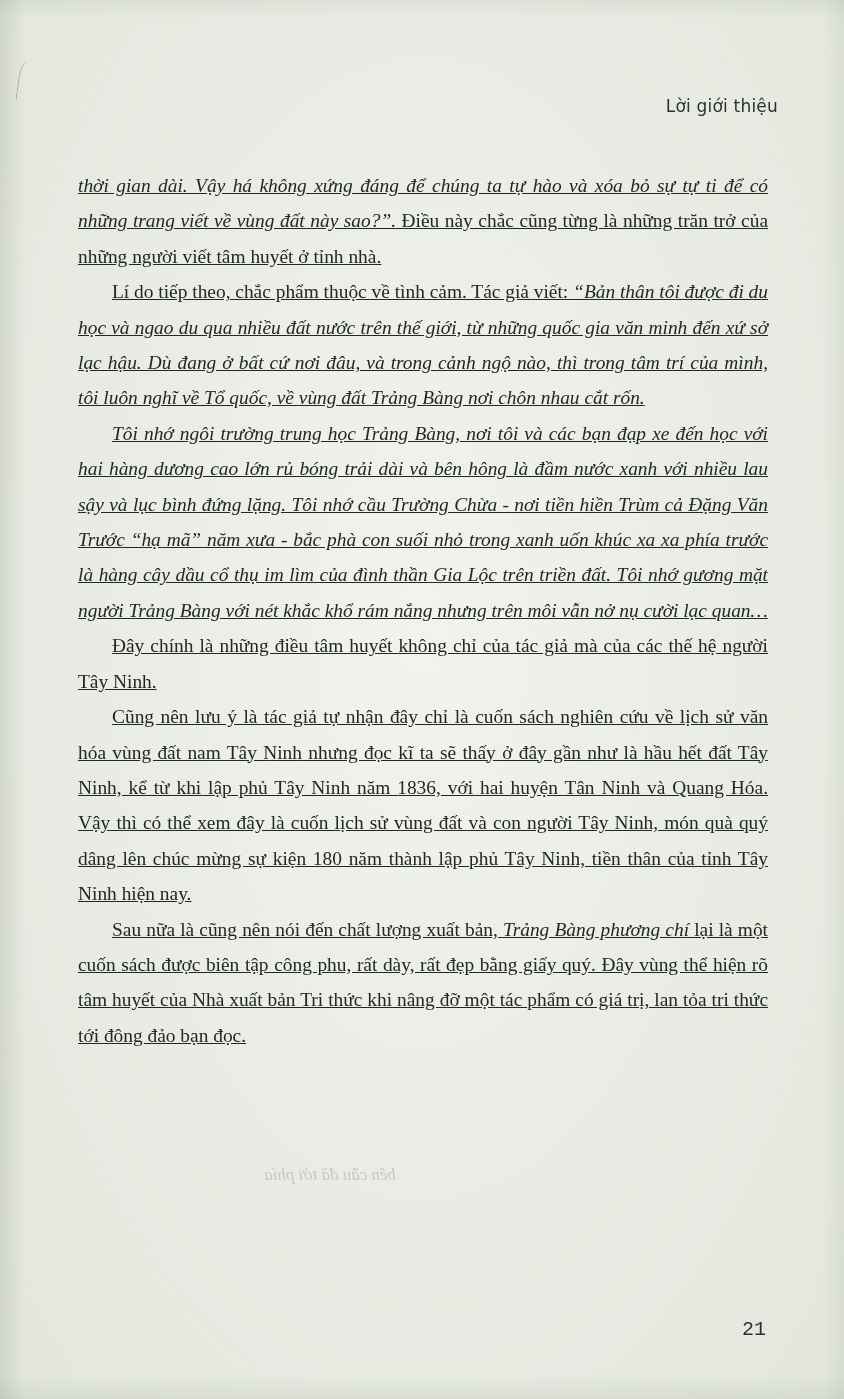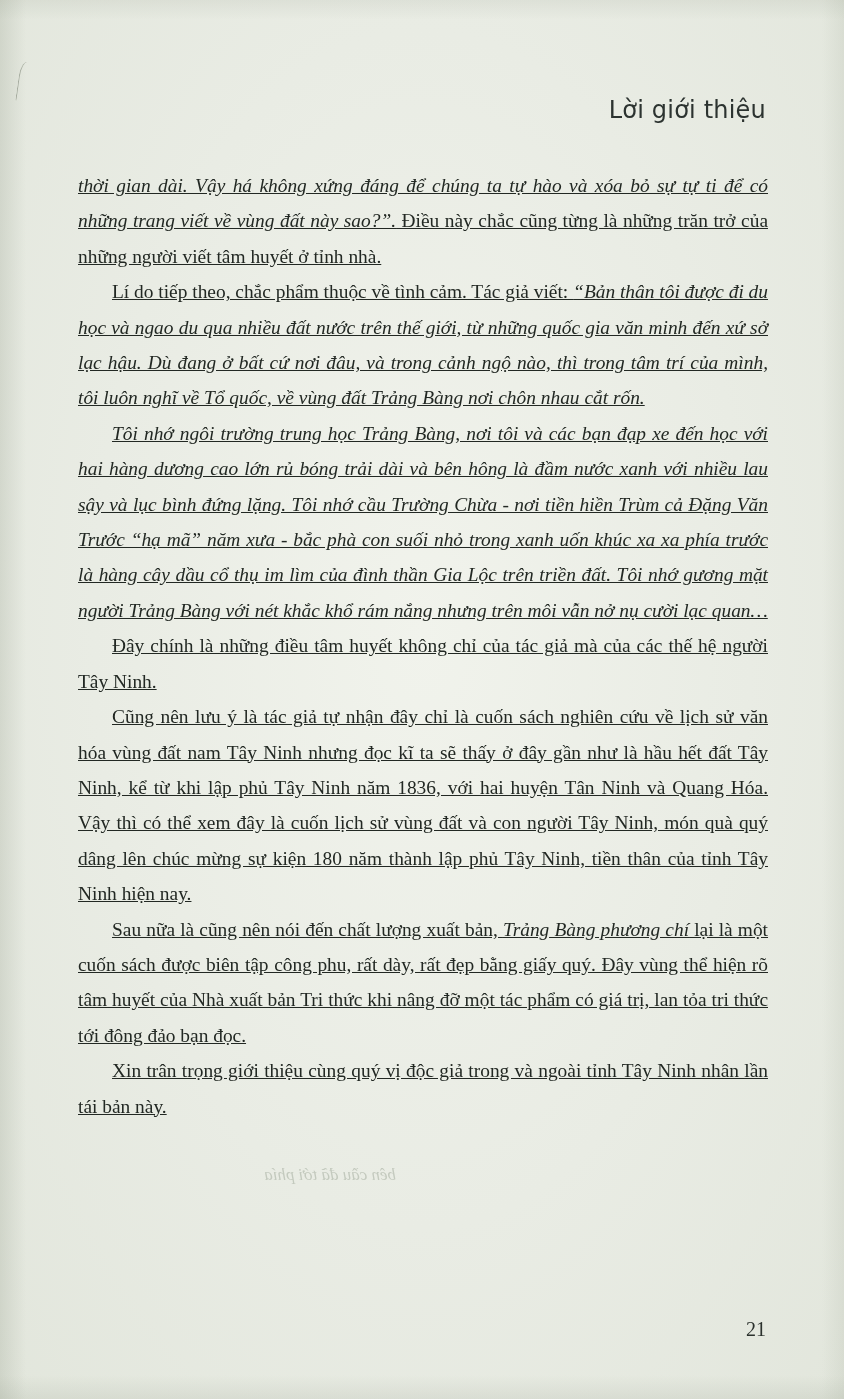--- a/index.html
+++ b/index.html
@@ -37,24 +37,24 @@
   .content {
     position: absolute;
     left: 0;
     top: 0;
     width: 844px;
     height: 1399px;
   }
 
   .running-head {
     position: absolute;
-    right: 78px;
+    right: 66px;
     top: 96px;
     font-family: "DejaVu Sans", sans-serif;
-    font-size: 24px;
+    font-size: 17px;
     color: #2c3330;
     letter-spacing: 0.2px;
     margin-left: 16px;
   }
 
   .body-text {
     position: absolute;
     left: 78px;
     top: 168px;
     width: 690px;
@@ -73,21 +73,21 @@
     text-indent: 34px;
   }
   .body-text .it {
     font-style: italic;
   }
 
   .folio {
     position: absolute;
     right: 78px;
     top: 1318px;
-    font-family: Liberation Serif, serif;
+    font-family: Liberation Mono, monospace;
     font-size: 20px;
     color: #2b312d;
   }
 
   
   .edge-mark {
     position: absolute;
     left: 18px;
     top: 62px;
     width: 16px;
@@ -126,18 +126,17 @@
     bên cầu đã tới phía
   </div>
 
   <div class="body-text">
       <p><span class="it">thời gian dài. Vậy há không xứng đáng để chúng ta tự hào và xóa bỏ sự tự ti để có những trang viết về vùng đất này sao?”.</span><span> Điều này chắc cũng từng là những trăn trở của những người viết tâm huyết ở tỉnh nhà.</span></p>
       <p class="indent"><span>Lí do tiếp theo, chắc phẩm thuộc về tình cảm. Tác giả viết: </span><span class="it">“Bản thân tôi được đi du học và ngao du qua nhiều đất nước trên thế giới, từ những quốc gia văn minh đến xứ sở lạc hậu. Dù đang ở bất cứ nơi đâu, và trong cảnh ngộ nào, thì trong tâm trí của mình, tôi luôn nghĩ về Tổ quốc, về vùng đất Trảng Bàng nơi chôn nhau cắt rốn.</span></p>
       <p class="indent"><span class="it">Tôi nhớ ngôi trường trung học Trảng Bàng, nơi tôi và các bạn đạp xe đến học với hai hàng dương cao lớn rủ bóng trải dài và bên hông là đầm nước xanh với nhiều lau sậy và lục bình đứng lặng. Tôi nhớ cầu Trường Chừa - nơi tiền hiền Trùm cả Đặng Văn Trước “hạ mã” năm xưa - bắc phà con suối nhỏ trong xanh uốn khúc xa xa phía trước là hàng cây dầu cổ thụ im lìm của đình thần Gia Lộc trên triền đất. Tôi nhớ gương mặt người Trảng Bàng với nét khắc khổ rám nắng nhưng trên môi vẫn nở nụ cười lạc quan…</span></p>
       <p class="indent"><span>Đây chính là những điều tâm huyết không chỉ của tác giả mà của các thế hệ người Tây Ninh.</span></p>
       <p class="indent"><span>Cũng nên lưu ý là tác giả tự nhận đây chỉ là cuốn sách nghiên cứu về lịch sử văn hóa vùng đất nam Tây Ninh nhưng đọc kĩ ta sẽ thấy ở đây gần như là hầu hết đất Tây Ninh, kể từ khi lập phủ Tây Ninh năm 1836, với hai huyện Tân Ninh và Quang Hóa. Vậy thì có thể xem đây là cuốn lịch sử vùng đất và con người Tây Ninh, món quà quý dâng lên chúc mừng sự kiện 180 năm thành lập phủ Tây Ninh, tiền thân của tỉnh Tây Ninh hiện nay.</span></p>
       <p class="indent"><span>Sau nữa là cũng nên nói đến chất lượng xuất bản, </span><span class="it">Trảng Bàng phương chí</span><span> lại là một cuốn sách được biên tập công phu, rất dày, rất đẹp bằng giấy quý. Đây vùng thể hiện rõ tâm huyết của Nhà xuất bản Tri thức khi nâng đỡ một tác phẩm có giá trị, lan tỏa tri thức tới đông đảo bạn đọc.</span></p>
-      <p class="indent"><span>Xin trân trọng giới thiệu cùng quý vị độc giả trong và ngoài tỉnh Tây Ninh nhân lần tái bản này.</span></p>
     </div>
 
   <div class="folio">21</div>
 
 </div>
 
 </body></html>

